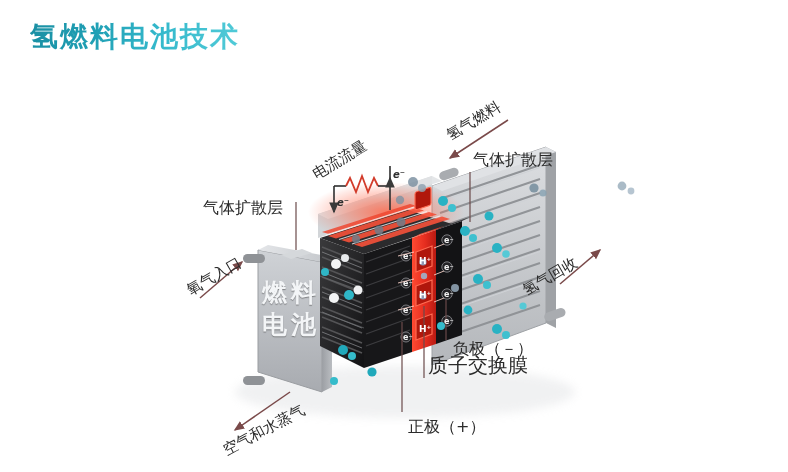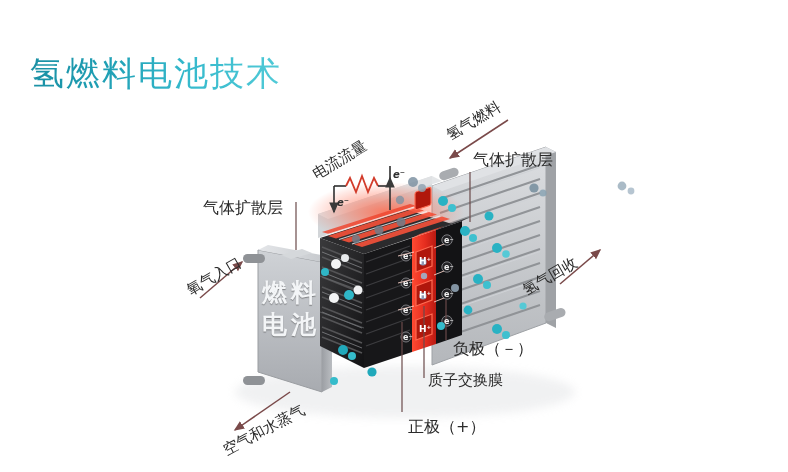--- a/index.html
+++ b/index.html
@@ -7,27 +7,26 @@
   body{
     width:788px;height:472px;overflow:hidden;
     font-family:"DejaVu Sans","Liberation Sans",sans-serif;
     position:relative;
   }
   #stage{position:absolute;left:0;top:0;width:788px;height:472px;background:#fff;overflow:hidden;}
 
   
   .title{
     position:absolute;left:30px;top:18px;
-    font-size:34px;font-weight:400;letter-spacing:2px;
+    font-size:28px;font-weight:700;letter-spacing:2px;
     background:linear-gradient(100deg,#1a8fa3 0%,#1f9fb4 30%,#35b9cc 62%,#52cbd8 100%);
     -webkit-background-clip:text;background-clip:text;
     color:transparent;-webkit-text-fill-color:transparent;
     white-space:nowrap;
     text-shadow:none;
-    margin-top:33px;
   }
 
   
   #art{position:absolute;left:0;top:0;width:788px;height:472px;}
 
   
   .lbl{
     position:absolute;color:#2b2b2b;white-space:nowrap;
     font-size:15px;line-height:1;font-weight:400;
   }
@@ -363,19 +362,19 @@
   <div class="lbl" style="left:203px;top:200px;font-size:16px;">气体扩散层</div>
 
   <div class="lbl" style="left:473px;top:152px;font-size:16px;">气体扩散层</div>
 
   <div class="lbl rot-n30" style="left:192px;top:283px;">氧气入口</div>
 
   <div class="lbl rot-n30" style="left:528px;top:283px;">氢气回收</div>
 
   <div class="lbl" style="left:453px;top:341px;font-size:16px;">负极（－）</div>
 
-  <div class="lbl" style="left:428px;top:373px;font-size:15px;">质子交换膜</div>
+  <div class="lbl" style="left:428px;top:355px;font-size:20px;">质子交换膜</div>
 
   <div class="lbl" style="left:408px;top:403px;font-size:16px;margin-top:16px;">正极（+）</div>
 
   <div class="lbl rot-n28" style="left:228px;top:443px;">空气和水蒸气</div>
 
 </div>
 
 </body></html>

